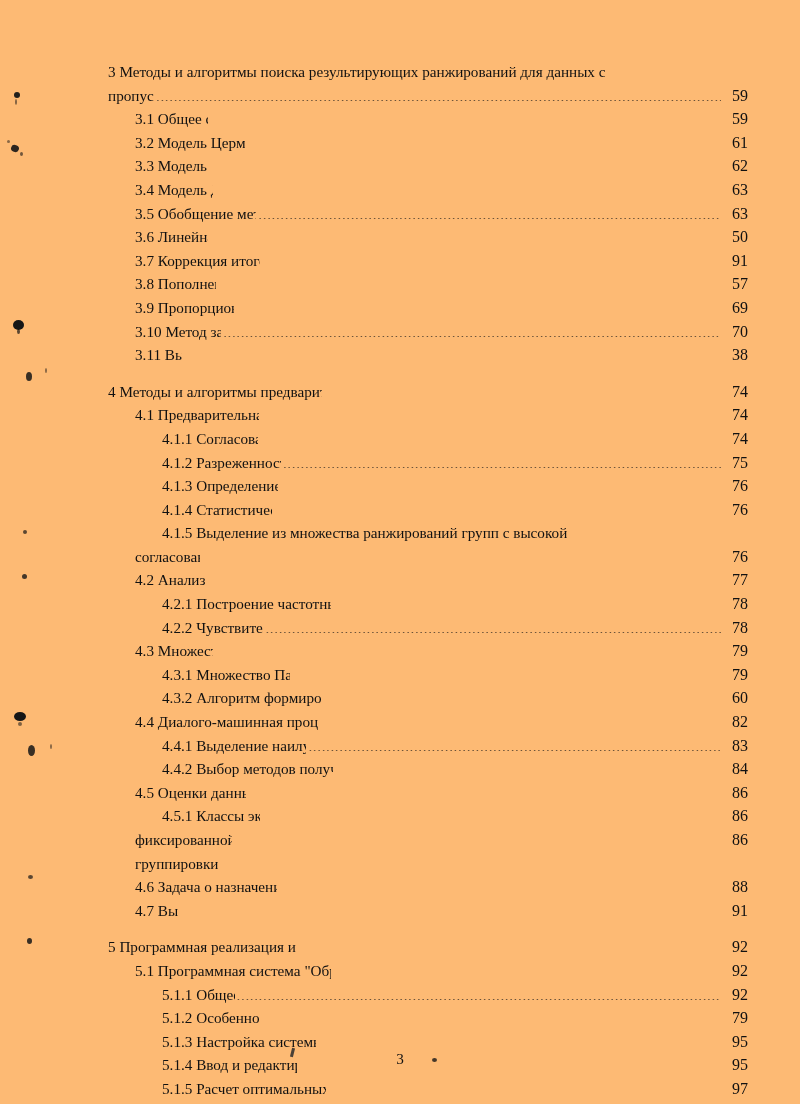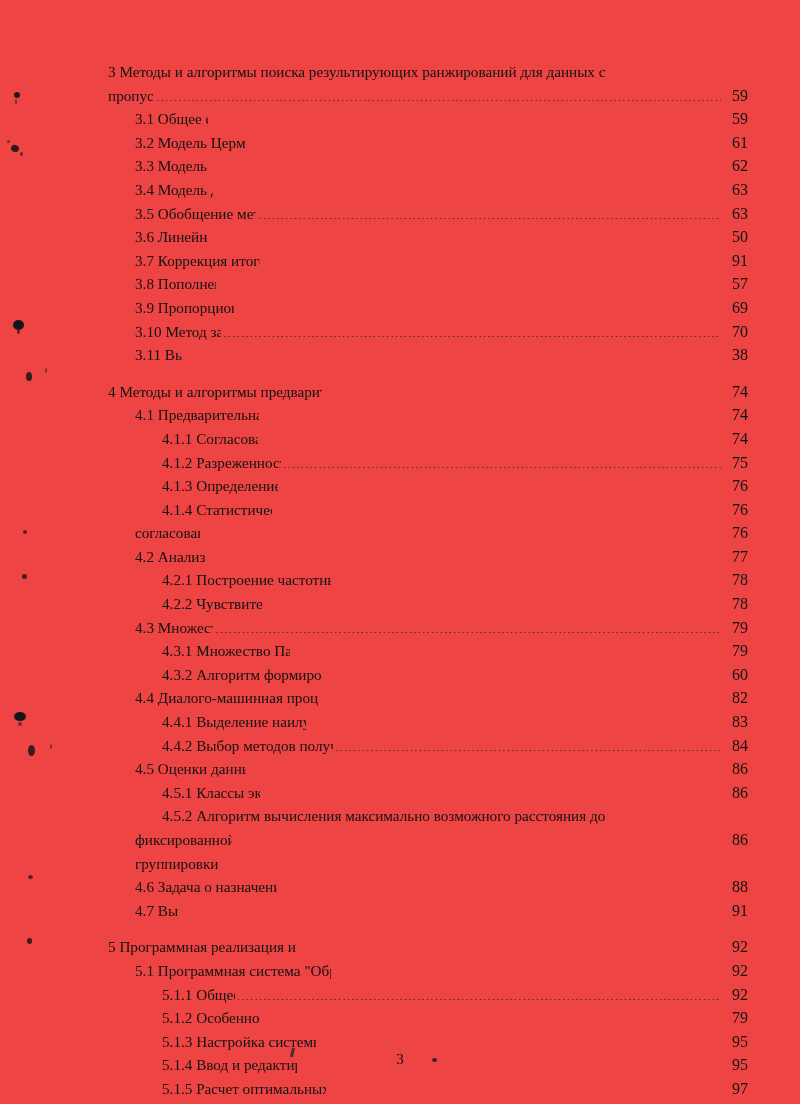--- a/index.html
+++ b/index.html
@@ -15,21 +15,21 @@
     overflow: hidden;
     font-family: "Liberation Serif", "DejaVu Serif", serif;
     color: #111111;
     -webkit-font-smoothing: antialiased;
   }
 
   
   #page-sheet {
     position: absolute;
     inset: 0;
-    background: #ef4444;
+    background: #fdba74;
   }
 
   
   #toc {
     position: absolute;
     left: 108px;
     top: 60px;
     width: 640px;
   }
 
@@ -219,20 +219,21 @@
         <span class="entry-title">4.1.3 Определение значимости ответов</span>
         <span class="leader"></span>
         <span class="page-no">76</span>
       </div>
       <div class="toc-entry lvl-3">
         <span class="entry-title">4.1.4 Статистический анализ рангов</span>
         <span class="leader"></span>
         <span class="page-no">76</span>
       </div>
       <div class="toc-entry lvl-3 wrap">
+        <div class="entry-title">4.1.5 Выделение из множества ранжирований групп с высокой</div>
         <div class="wrap-tail">
           <span class="entry-title">согласованностью</span>
           <span class="leader"></span>
           <span class="page-no">76</span>
         </div>
       </div>
       <div class="toc-entry lvl-2">
         <span class="entry-title">4.2 Анализ решений</span>
         <span class="leader"></span>
         <span class="page-no">77</span>
@@ -281,21 +282,20 @@
         <span class="entry-title">4.5 Оценки данных анкетирования</span>
         <span class="leader"></span>
         <span class="page-no">86</span>
       </div>
       <div class="toc-entry lvl-3">
         <span class="entry-title">4.5.1 Классы эквивалентностей</span>
         <span class="leader"></span>
         <span class="page-no">86</span>
       </div>
       <div class="toc-entry lvl-3 wrap">
-        <div class="entry-title">4.5.2 Алгоритм вычисления максимально возможного расстояния до</div>
         <div class="wrap-tail">
           <span class="entry-title">фиксированной группировки</span>
           <span class="leader"></span>
           <span class="page-no">86</span>
         </div>
       </div>
       <div class="toc-entry lvl-2">
         <span class="entry-title">4.6 Задача о назначениях в порядковых шкалах</span>
         <span class="leader"></span>
         <span class="page-no">88</span>

